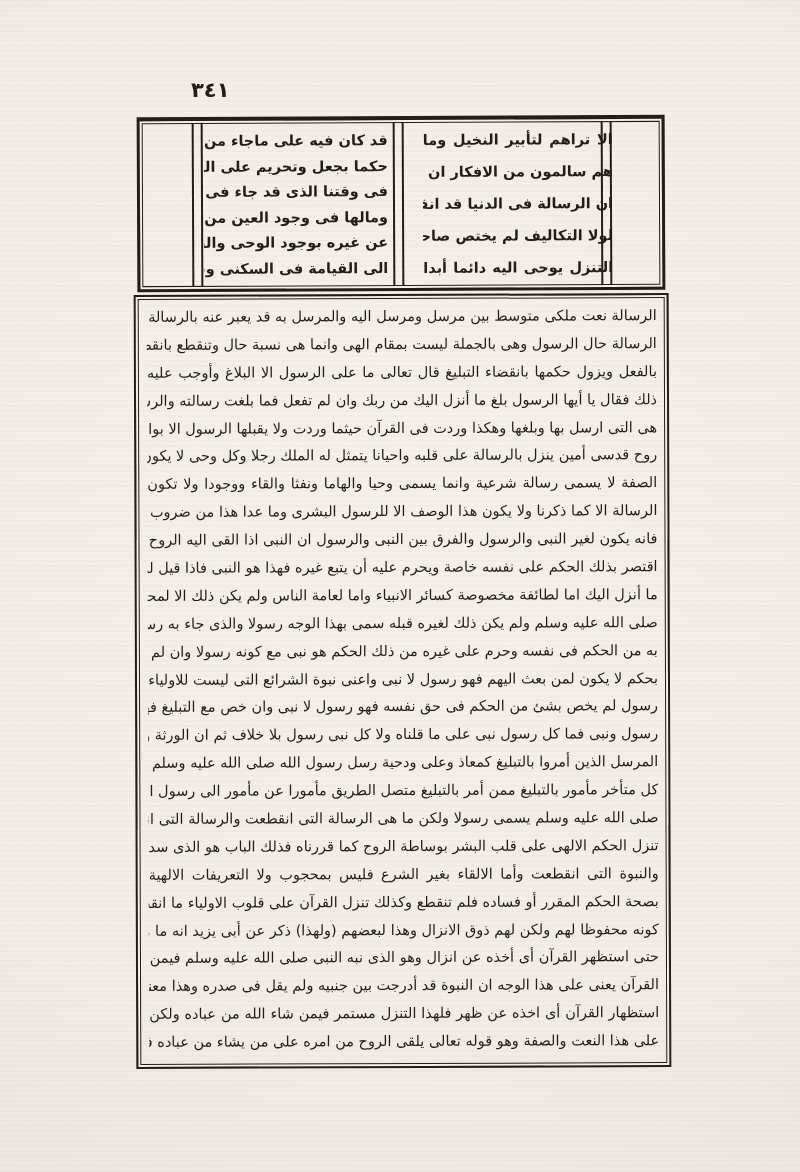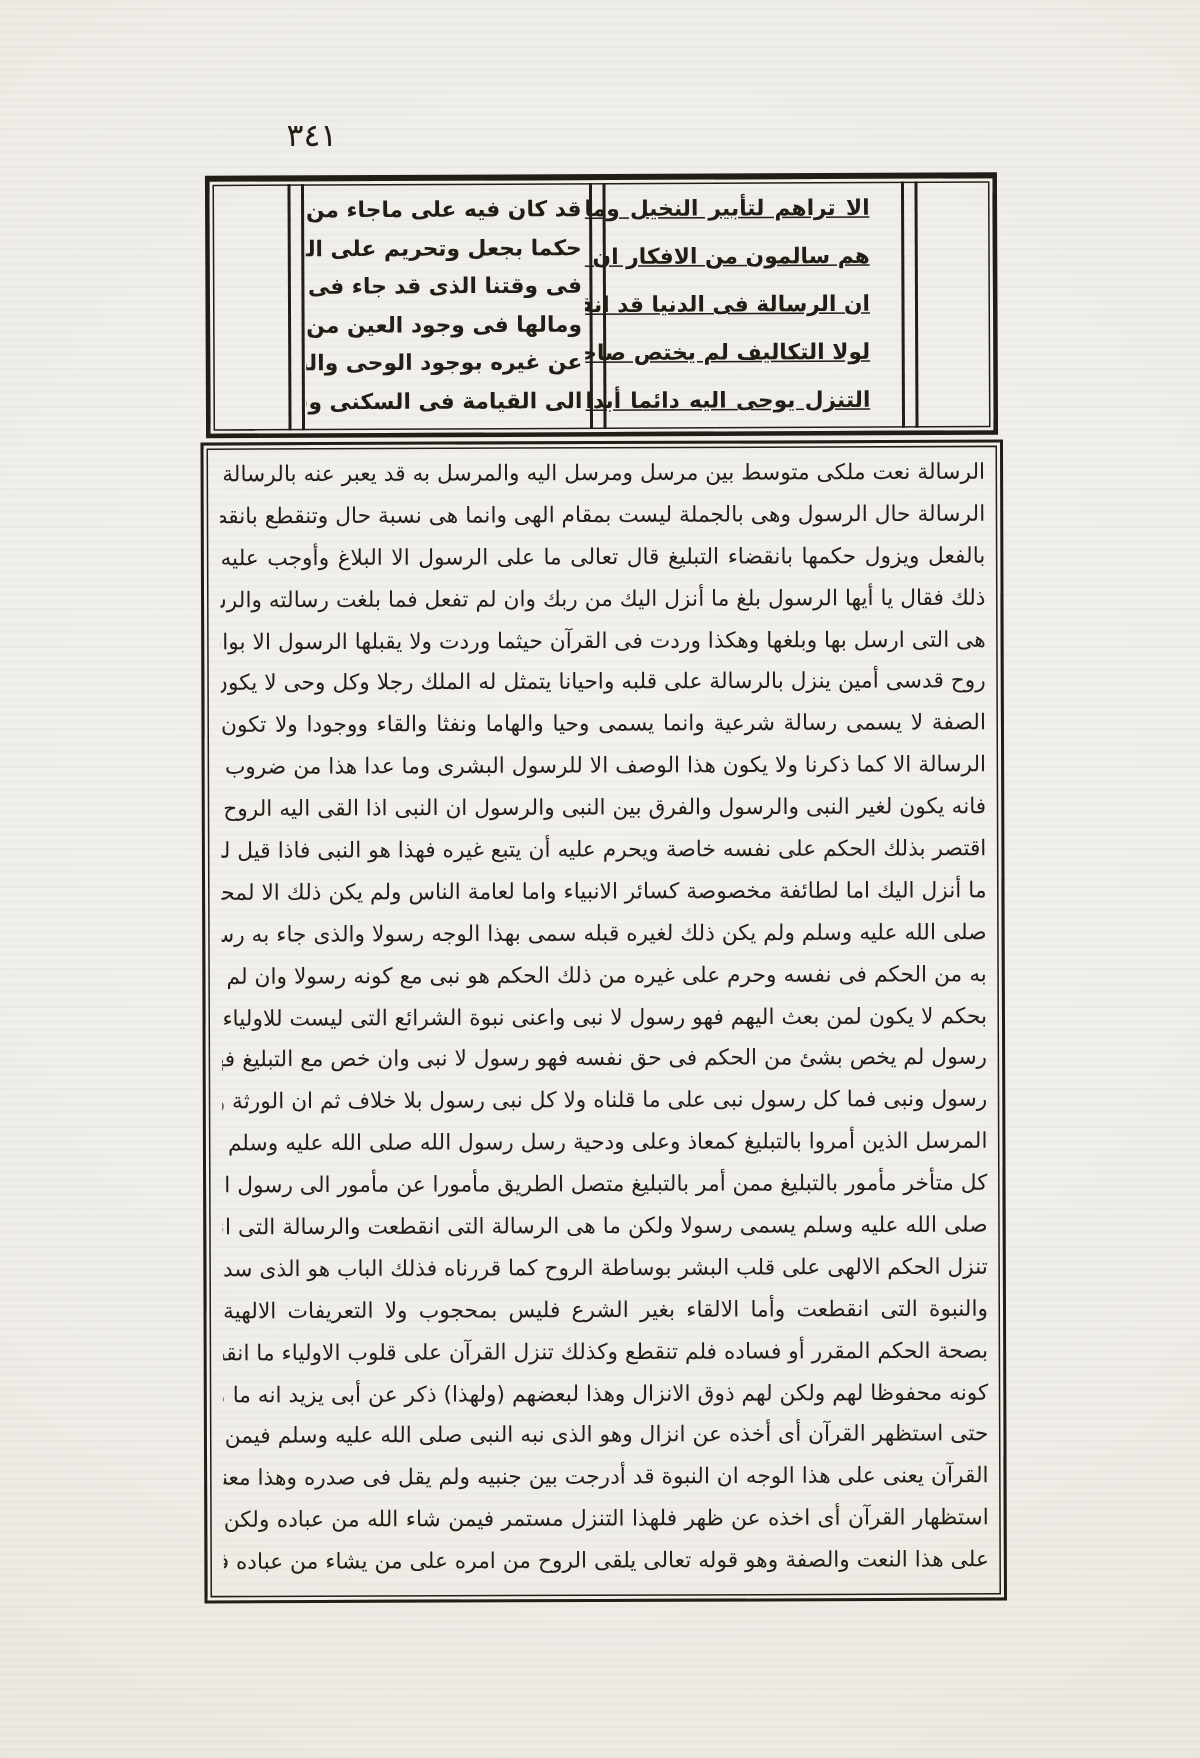--- a/index.html
+++ b/index.html
@@ -18,21 +18,21 @@
     background:
       repeating-linear-gradient(0deg, rgba(0,0,0,0.015) 0 2px, rgba(0,0,0,0) 2px 5px),
       radial-gradient(circle at 50% 42%, #f3f1eb 0%, #f0eee8 62%, #eae8e0 100%);
     color:var(--ink);
   }
   .arabic{font-family:"DejaVu Sans",sans-serif;color:var(--ink);}
 
   
   .page-number{
     position:absolute;left:191px;top:78px;
-    font-size:21px;font-weight:normal;letter-spacing:2px;
+    font-size:21px;font-weight:bold;letter-spacing:2px;
     direction:rtl;
   }
 
   
   .poem-box{
     position:absolute;left:137px;top:116px;width:522px;height:168px;
     border:3px solid var(--ink);border-top-width:4px;
     box-shadow: inset 0 0 0 2px var(--paper), inset 0 0 0 3px var(--ink);
     transform:rotate(-0.25deg);
     background:transparent;
@@ -42,21 +42,21 @@
     border-left:2px solid var(--ink);border-right:2px solid var(--ink);
   }
   .rule-left{left:52px;}
   .rule-mid{left:253px;}
   .rule-right{right:50px;}
   .poem-col{
     position:absolute;top:8px;bottom:7px;
     display:flex;flex-direction:column;justify-content:space-between;
   }
   .poem-col-left{left:64px;width:184px;}
-  .poem-col-right{left:250px;width:190px;text-decoration:underline;}
+  .poem-col-right{left:283px;width:190px;}
   .poem-line{
     direction:rtl;white-space:nowrap;overflow:hidden;
     font-size:14.5px;font-weight:bold;line-height:25px;
     text-align:justify;text-align-last:justify;
   }
 
   
   .body-box{
     position:absolute;left:135px;top:294px;width:531px;height:770px;
     border:2px solid var(--ink);

